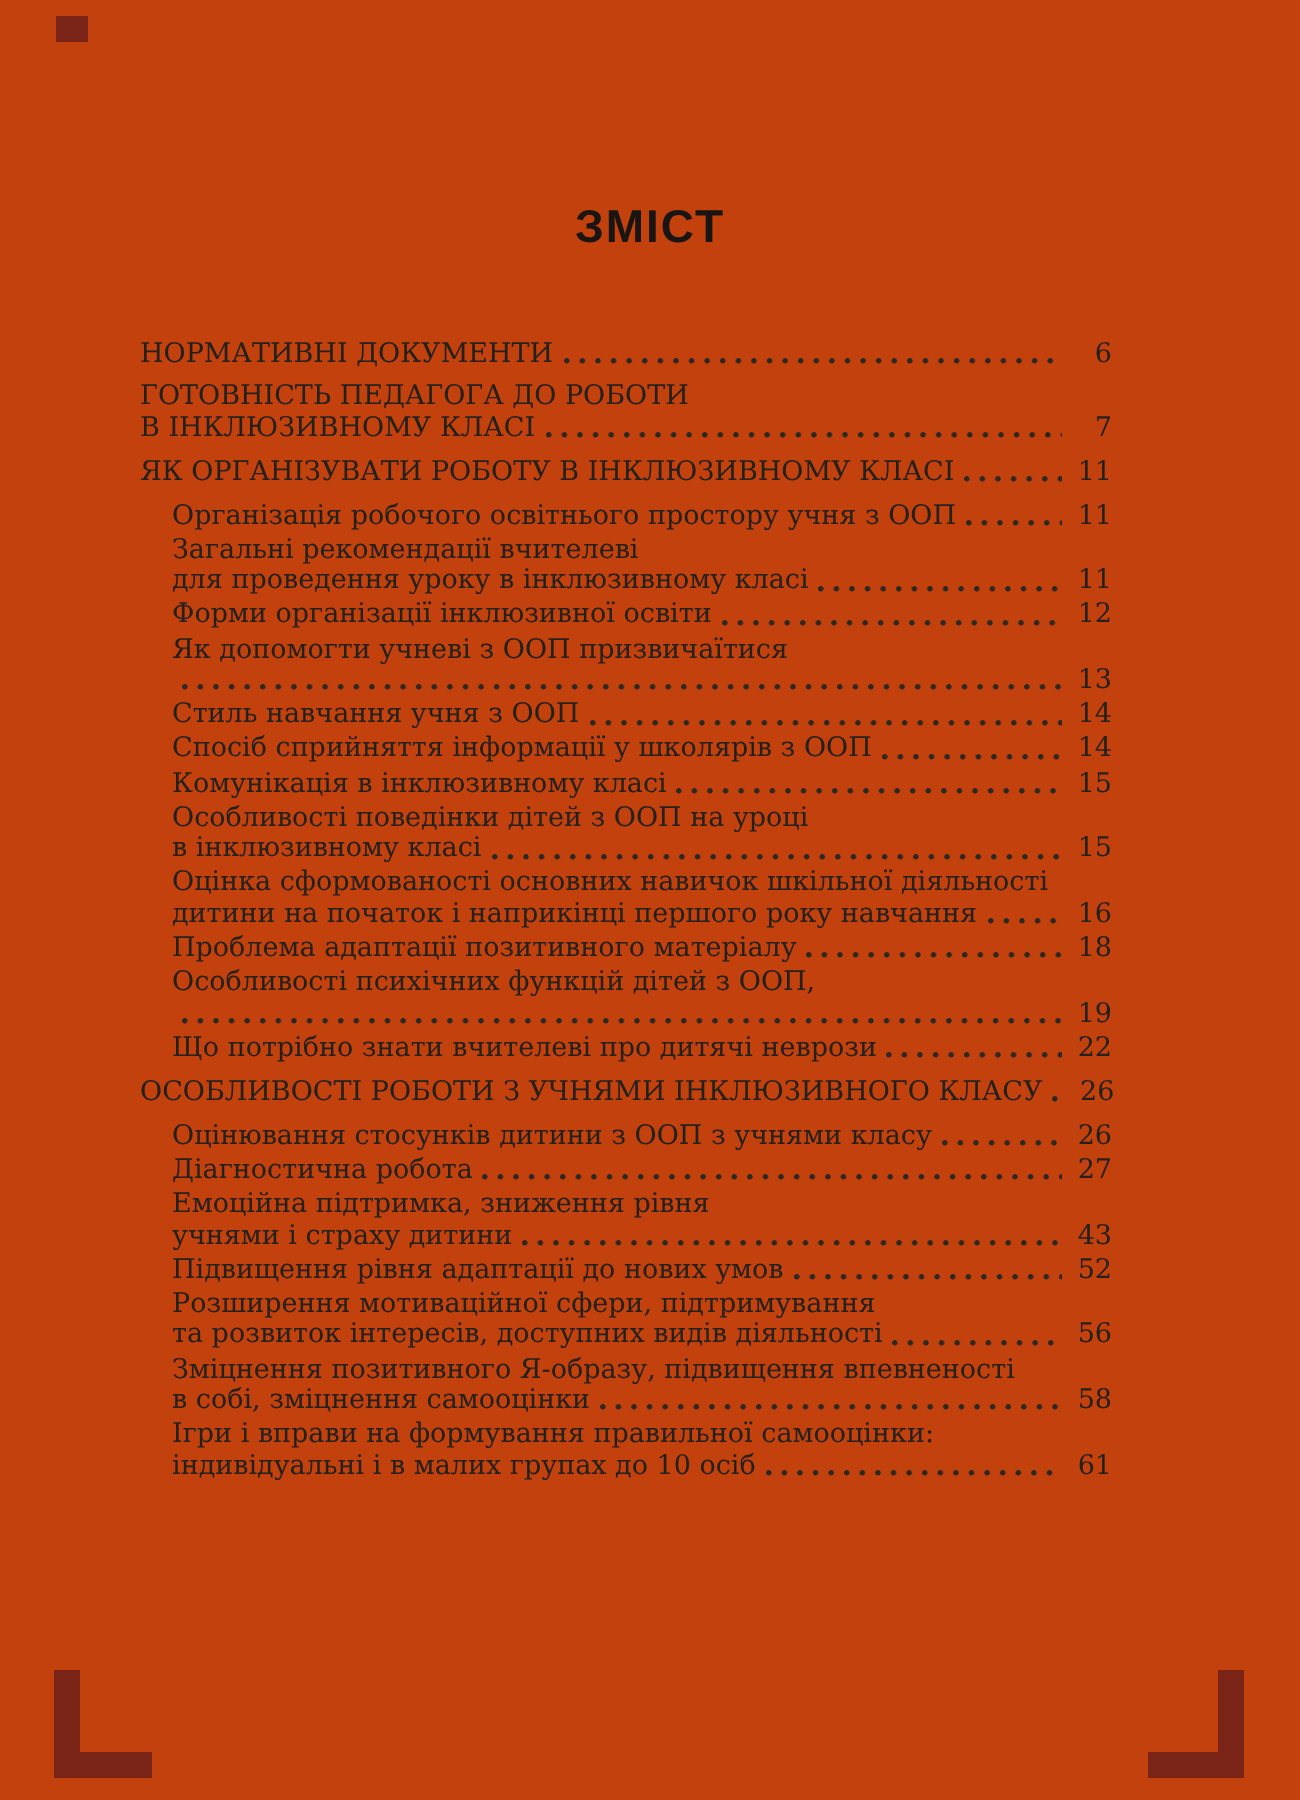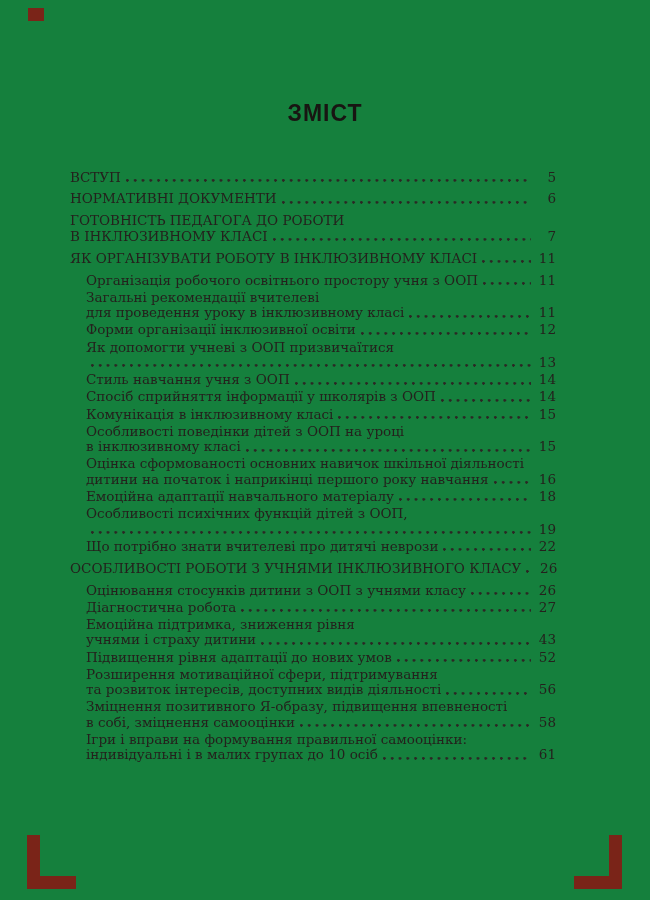--- a/index.html
+++ b/index.html
@@ -1,19 +1,19 @@
 <!DOCTYPE html>
 <html><head>
 <meta charset="utf-8">
 <style>
   html,body { margin:0; padding:0; background:#ffffff; }
   .page {
     position:relative;
     width:650px; height:900px;
-    background:#15803d;
+    background:#c2410c;
     overflow:hidden;
     font-family:"DejaVu Serif","Liberation Serif",serif;
     color:#24211d;
   }
   .title {
     position:absolute; top:100px; left:0; right:0;
     text-align:center;
     font-family:"Liberation Sans","DejaVu Sans",sans-serif;
     font-weight:700; font-size:23px; letter-spacing:1px;
     color:#181512;
@@ -51,27 +51,20 @@
 <div class="page">
   <div class="corner tl"></div>
   <div class="corner bl"></div>
   <div class="corner br"></div>
 
   <div class="title">ЗМІСТ</div>
 
   <div class="toc" id="toc-list">
       <div class="entry section">
         <div class="line">
-          <span class="txt">ВСТУП</span>
-          <span class="leader"></span>
-          <span class="pg">5</span>
-        </div>
-      </div>
-      <div class="entry section">
-        <div class="line">
           <span class="txt">НОРМАТИВНІ ДОКУМЕНТИ</span>
           <span class="leader"></span>
           <span class="pg">6</span>
         </div>
       </div>
       <div class="entry section">
         <div class="line">
           <span class="txt">ГОТОВНІСТЬ ПЕДАГОГА ДО РОБОТИ</span>
         </div>
         <div class="line">
@@ -156,21 +149,21 @@
           <span class="txt">Оцінка сформованості основних навичок шкільної діяльності</span>
         </div>
         <div class="line">
           <span class="txt">дитини на початок і наприкінці першого року навчання</span>
           <span class="leader"></span>
           <span class="pg">16</span>
         </div>
       </div>
       <div class="entry sub">
         <div class="line">
-          <span class="txt">Емоційна адаптації навчального матеріалу</span>
+          <span class="txt">Проблема адаптації позитивного матеріалу</span>
           <span class="leader"></span>
           <span class="pg">18</span>
         </div>
       </div>
       <div class="entry sub">
         <div class="line">
           <span class="txt">Особливості психічних функцій дітей з ООП,</span>
         </div>
         <div class="line">
           <span class="leader"></span>

